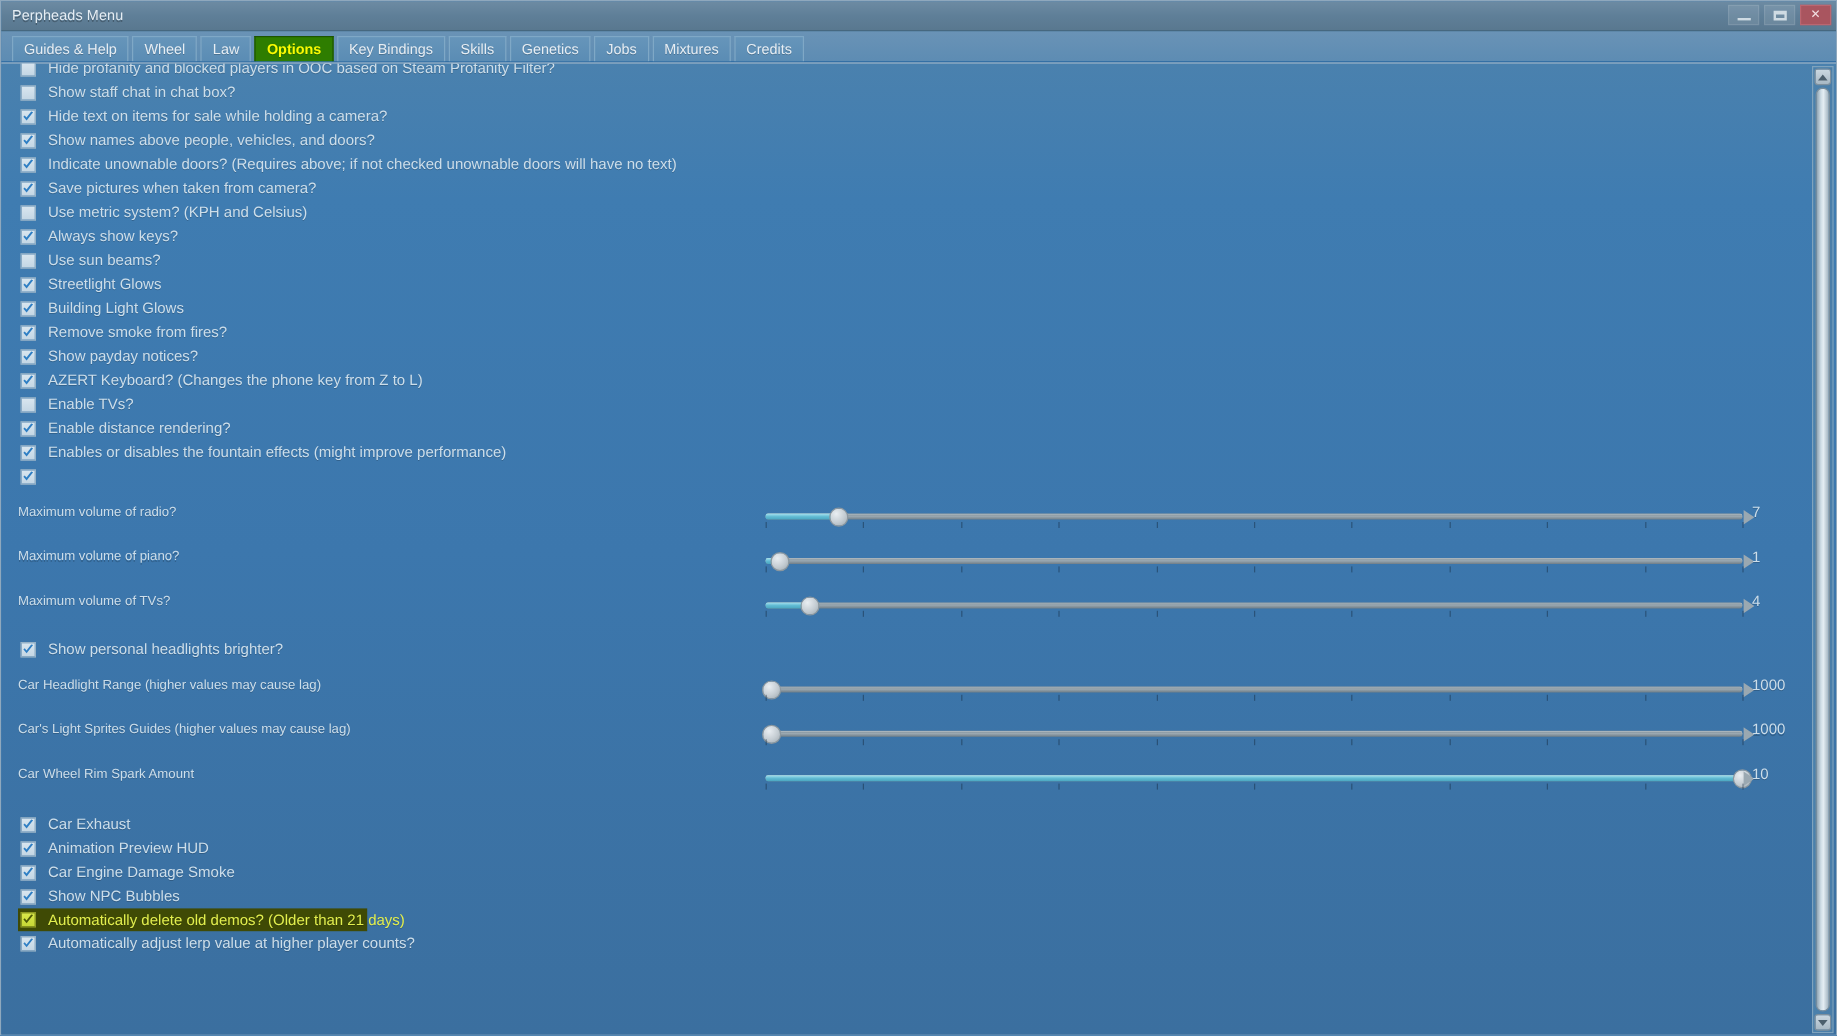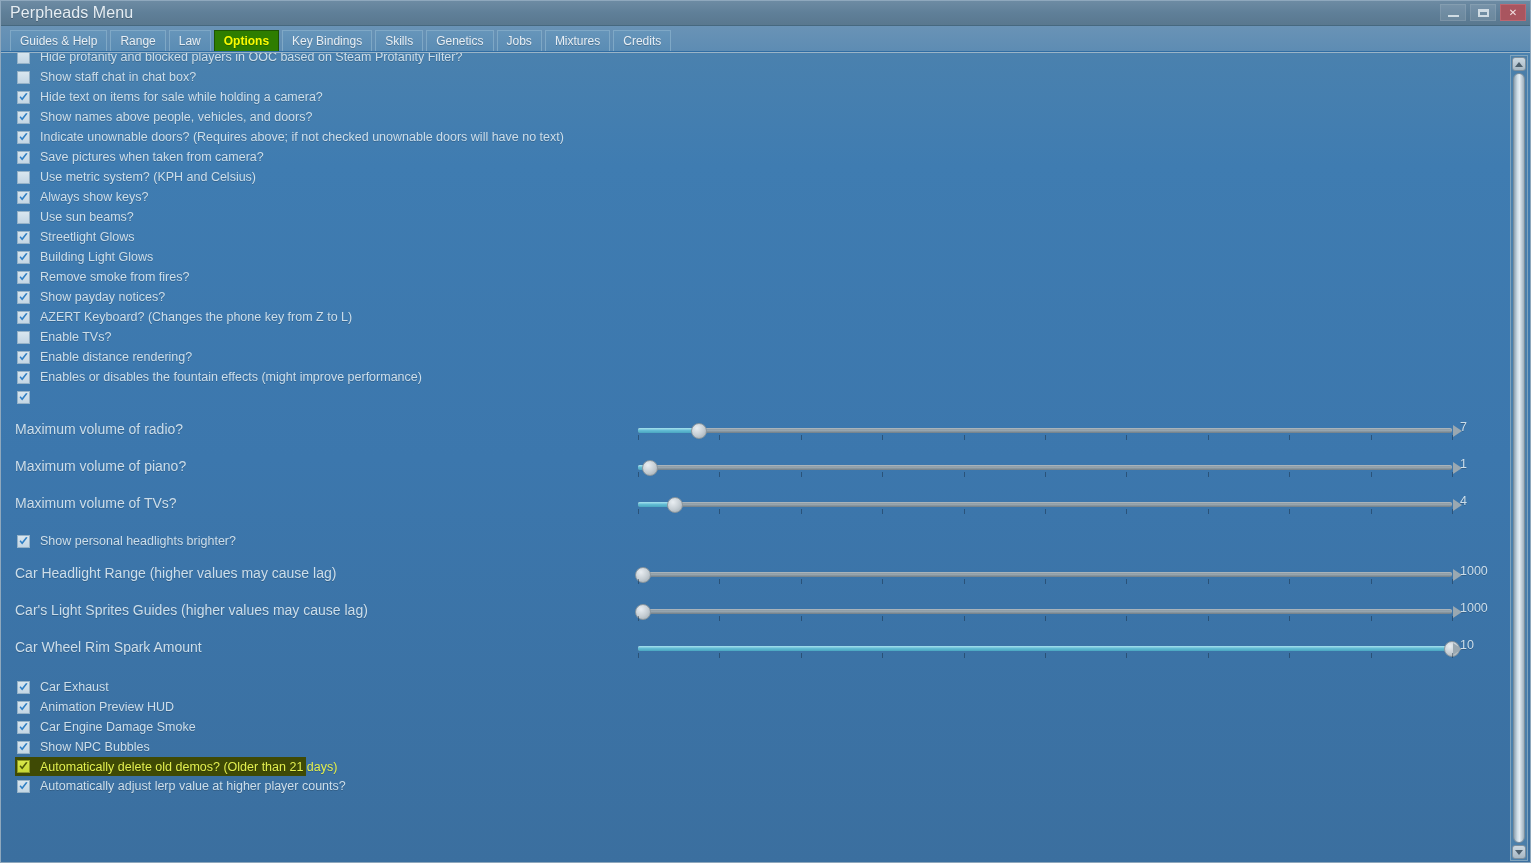--- a/index.html
+++ b/index.html
@@ -21,21 +21,21 @@
   
   .titlebar {
     position: relative;
     height: 25px;
     background: linear-gradient(180deg,#6d8ba3 0%, #5f7f98 50%, #59788f 100%);
     border-bottom: 1px solid #46687f;
     display: flex; align-items: center;
   }
   .title-text {
     color: #e6eef4;
-    font-size: 16px;
+    font-size: 12px;
     padding-left: 9px;
     letter-spacing: .1px;
     text-shadow: 0 1px 0 rgba(0,0,0,.25);
   }
   .win-buttons { position:absolute; right:4px; top:3px; display:flex; gap:4px; }
   .win-btn {
     width: 26px; height: 17px;
     background: rgba(255,255,255,0.10);
     border: 1px solid rgba(255,255,255,0.10);
     display:flex; align-items:center; justify-content:center;
@@ -114,21 +114,21 @@
   .chk-row.hl .box {
     background: linear-gradient(180deg,#d9e84a 0%, #c7d736 100%);
     border-color:#8e9a22;
   }
   .chk-row.hl .lbl { color:#e3ef4e; }
 
   
   .sl-row { height: 37px; }
   .sl-row .sl-label {
     position:absolute; left:14px; top:6px;
-    font-size:14px; color:#cddeea;
+    font-size:11px; color:#cddeea;
     white-space: nowrap;
     text-shadow: 0 1px 0 rgba(0,0,0,.18);
   }
   .slider {
     position:absolute; left:637px; top:8px; width:814px; height:16px;
   }
   .track {
     position:absolute; left:0; top:5px; width:100%; height:5px;
     background: linear-gradient(180deg,#7e8d97 0%,#9aa8b1 45%,#707e88 100%);
     border-radius: 2px;
@@ -203,21 +203,21 @@
           <span class="glyph-max"></span>
         </div>
       <div class="win-btn close">
           <span>✕</span>
         </div>
     </div>
   </div>
 
   <div class="tabbar">
     <div class="tab">Guides &amp; Help</div>
-    <div class="tab">Range</div>
+    <div class="tab">Wheel</div>
     <div class="tab">Law</div>
     <div class="tab active">Options</div>
     <div class="tab">Key Bindings</div>
     <div class="tab">Skills</div>
     <div class="tab">Genetics</div>
     <div class="tab">Jobs</div>
     <div class="tab">Mixtures</div>
     <div class="tab">Credits</div>
   </div>
 

